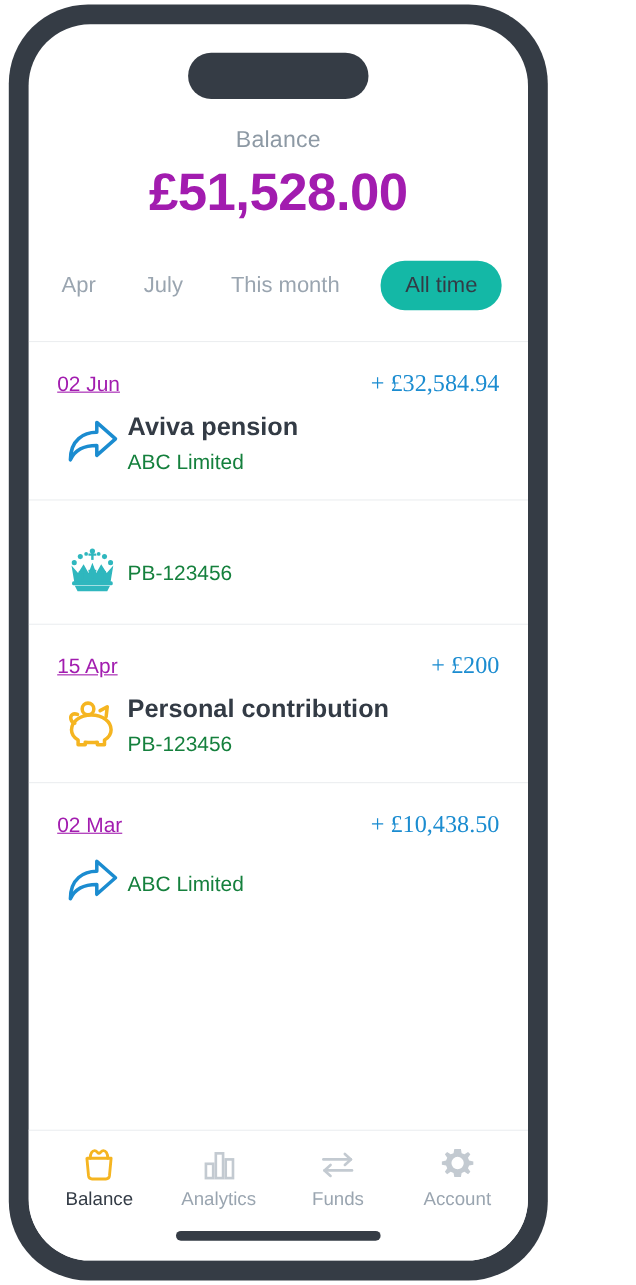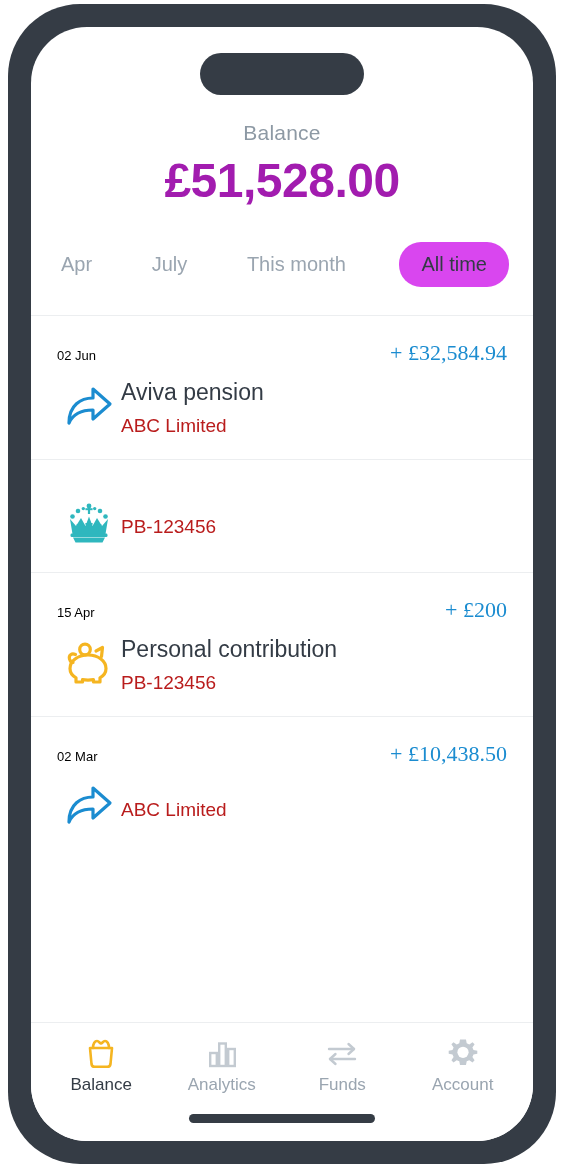--- a/index.html
+++ b/index.html
@@ -13,26 +13,26 @@
     overflow: hidden;
     font-family: "Liberation Sans", sans-serif;
     -webkit-font-smoothing: antialiased;
   }
 
   
   #phone-frame {
     position: absolute;
     left: 8px;
     top: 4px;
-    width: 548px;
+    width: 490px;
     height: 1160px;
     background: #353c45;
     border-radius: 72px;
     box-sizing: border-box;
-    padding: 23px;
+    padding: 18px;
   }
   #phone-screen {
     position: relative;
     width: 100%;
     height: 100%;
     background: #ffffff;
     border-radius: 56px;
     overflow: hidden;
     display: flex;
     flex-direction: column;
@@ -91,21 +91,21 @@
     font-size: 20px;
     color: #9aa5b0;
     padding: 11px 6px;
     text-align: left;
     white-space: nowrap;
     cursor: pointer;
     user-select: none;
   }
   .period-tab.active {
     color: #333b45;
-    background: #d946ef;
+    background: #14b8a6;
     border-radius: 22px;
     padding: 11px 22px;
   }
 
   
   #transaction-list {
     flex: 1 1 auto;
     margin-top: 28px;
     overflow: hidden;
   }
@@ -113,22 +113,23 @@
     border-top: 1px solid #eceef0;
     padding: 24px 26px 22px 26px;
     cursor: pointer;
   }
   .txn-top {
     display: flex;
     justify-content: space-between;
     align-items: baseline;
   }
   .txn-date {
-    font-size: 13px;
-    color: #000000;
+    font-size: 19px;
+    color: #a21caf;
+    text-decoration: underline;
   }
   .txn-amount {
     font-size: 22px;
     color: #1b8cd0;
     white-space: nowrap;
     font-family: Liberation Serif, serif;
   }
   .txn-body {
     display: flex;
     align-items: center;
@@ -144,24 +145,25 @@
   }
   .txn-text {
     display: flex;
     flex-direction: column;
     justify-content: center;
   }
   .txn-title {
     font-size: 23px;
     color: #333b45;
     line-height: 1.25;
+    font-weight: bold;
   }
   .txn-sub {
     font-size: 19px;
-    color: #b91c1c;
+    color: #15803d;
     margin-top: 8px;
   }
 
   
   #tab-bar {
     flex: 0 0 auto;
     border-top: 1px solid #eceef0;
     display: flex;
     padding: 12px 10px 46px 10px;
     background: #ffffff;

